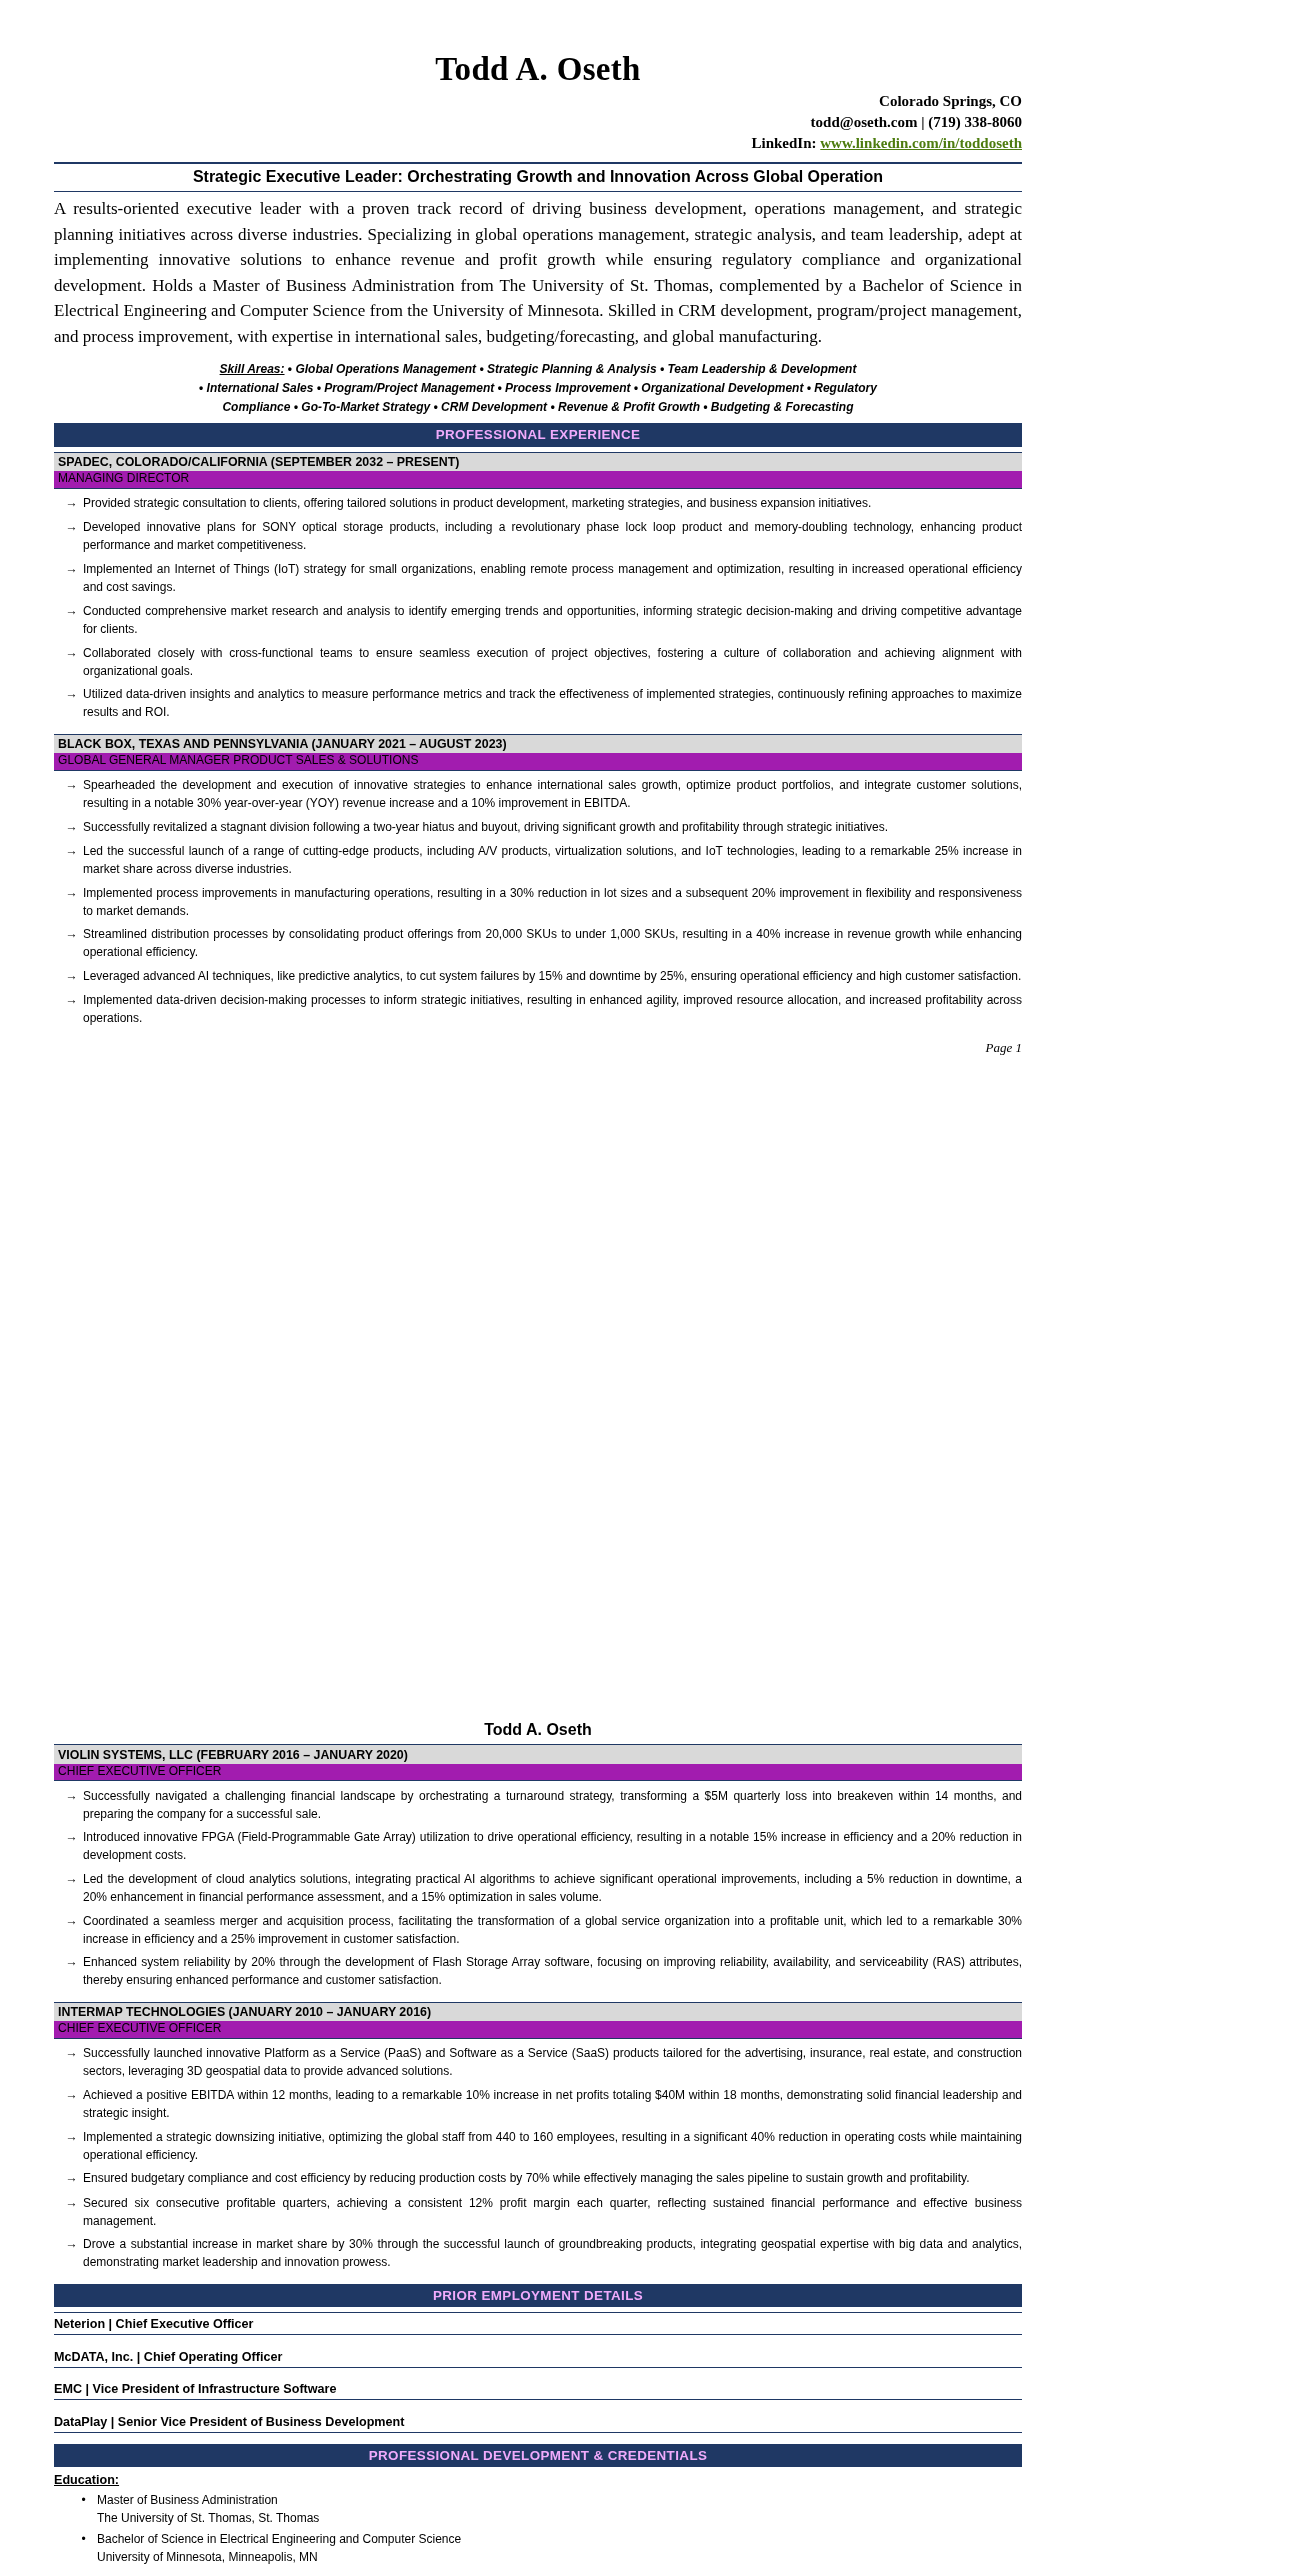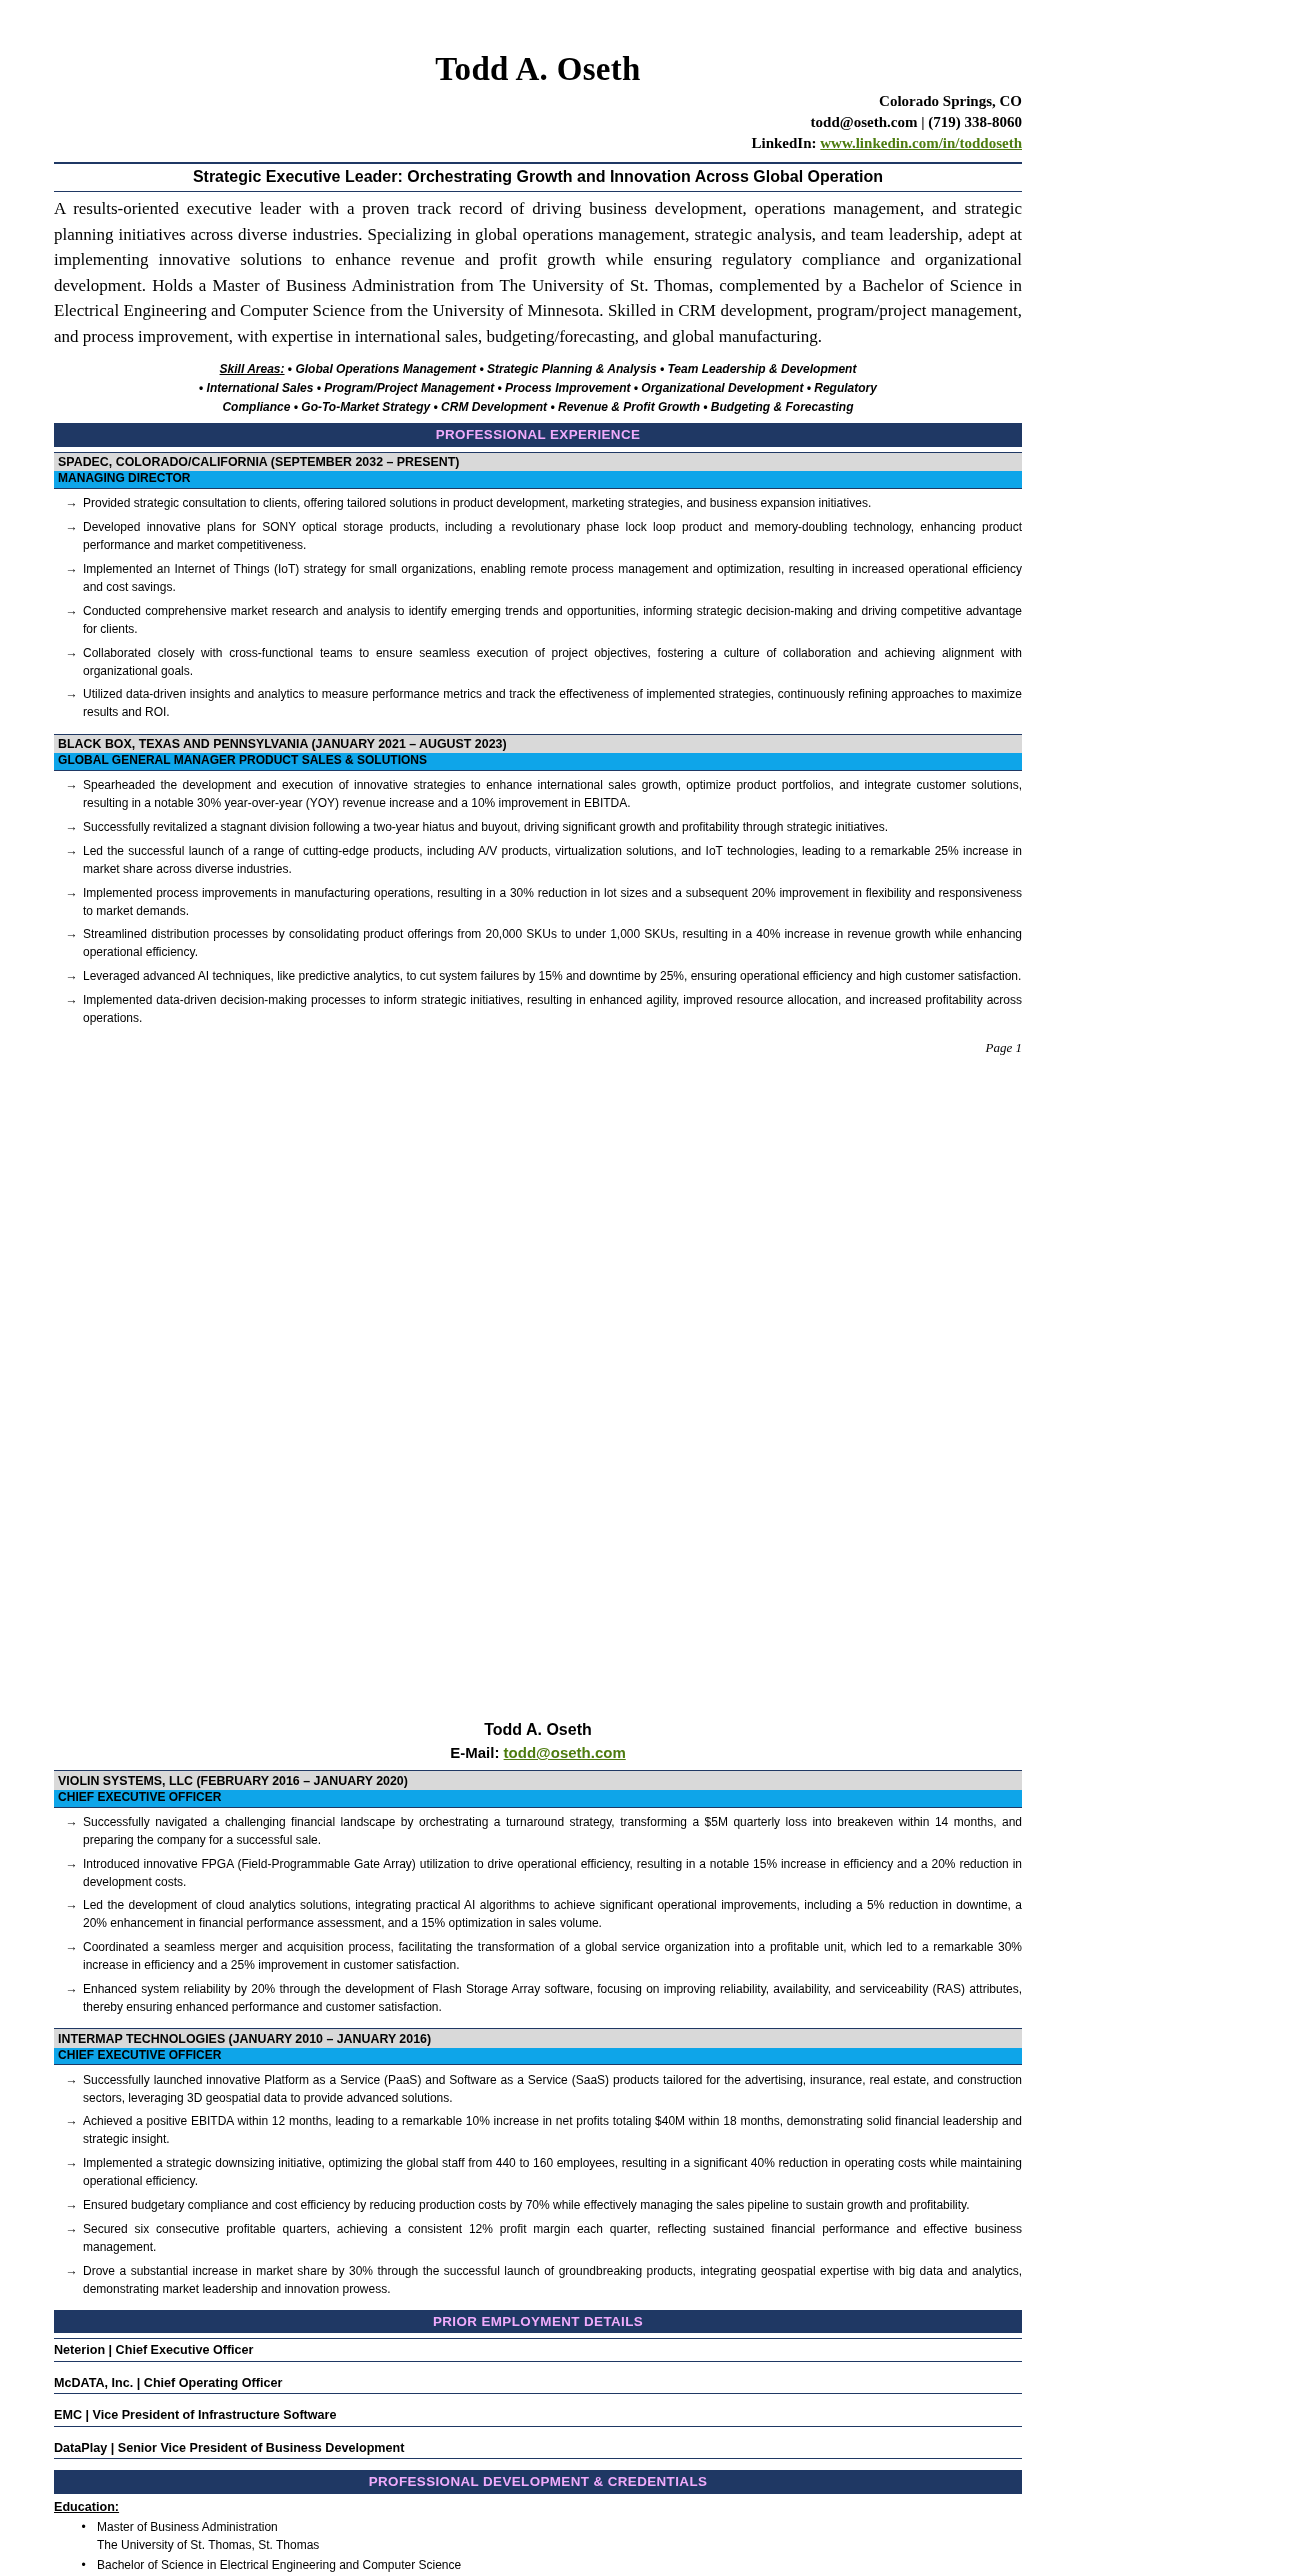--- a/index.html
+++ b/index.html
@@ -97,23 +97,23 @@
   
   .job-company {
     background: #d9d9d9;
     font-family: "Liberation Sans", sans-serif;
     font-weight: bold;
     font-size: 12.4px;
     padding: 2.6px 4.1px 2.1px 4.1px;
     border-top: 1px solid #1f3864;
   }
   .job-title {
-    background: #0ea5e9;
-    font-family: "Liberation Sans", sans-serif;
-    font-weight: bold;
+    background: #a21caf;
+    font-family: "Liberation Sans", sans-serif;
+    font-weight: normal;
     font-size: 12px;
     padding: 0 4.1px 2.6px 4.1px;
     border-bottom: 1px solid #1f3864;
   }
   .bullets {
     margin: 5.2px 0 12.4px 0;
   }
   .bullet {
     display: flex;
     align-items: flex-start;
@@ -299,24 +299,20 @@
         </div>
     </div>
   </div>
 
   <div class="page-num">Page 1</div>
 </div>
 
 <div class="page page-2">
 
   <div class="p2-name">Todd A. Oseth</div>
-  <div class="p2-mail">
-    <span>E-Mail:</span>
-    <span class="link">todd@oseth.com</span>
-  </div>
 
   <div>
     <div class="job-company">VIOLIN SYSTEMS, LLC (FEBRUARY 2016 – JANUARY 2020)</div>
     <div class="job-title">CHIEF EXECUTIVE OFFICER</div>
     <div class="bullets">
       <div class="bullet">
           <span class="arrow">→</span>
           <span class="btext">Successfully navigated a challenging financial landscape by orchestrating a turnaround strategy, transforming a $5M quarterly loss into breakeven within 14 months, and preparing the company for a successful sale.</span>
         </div>
       <div class="bullet">

